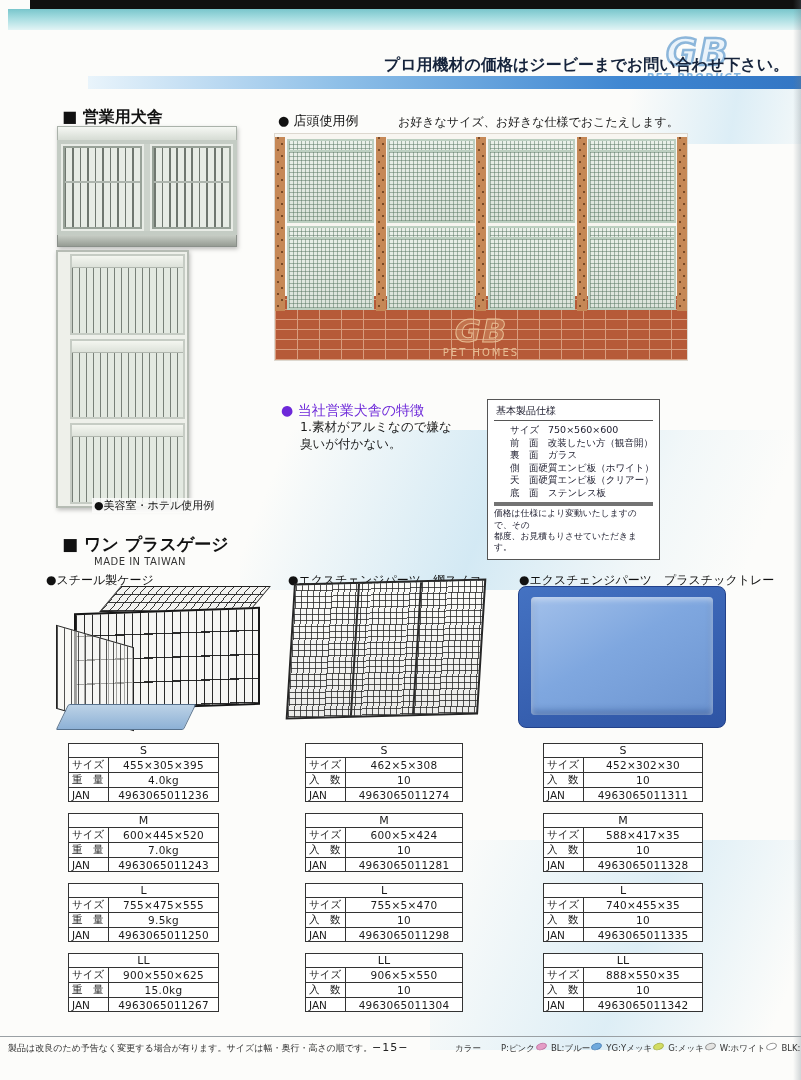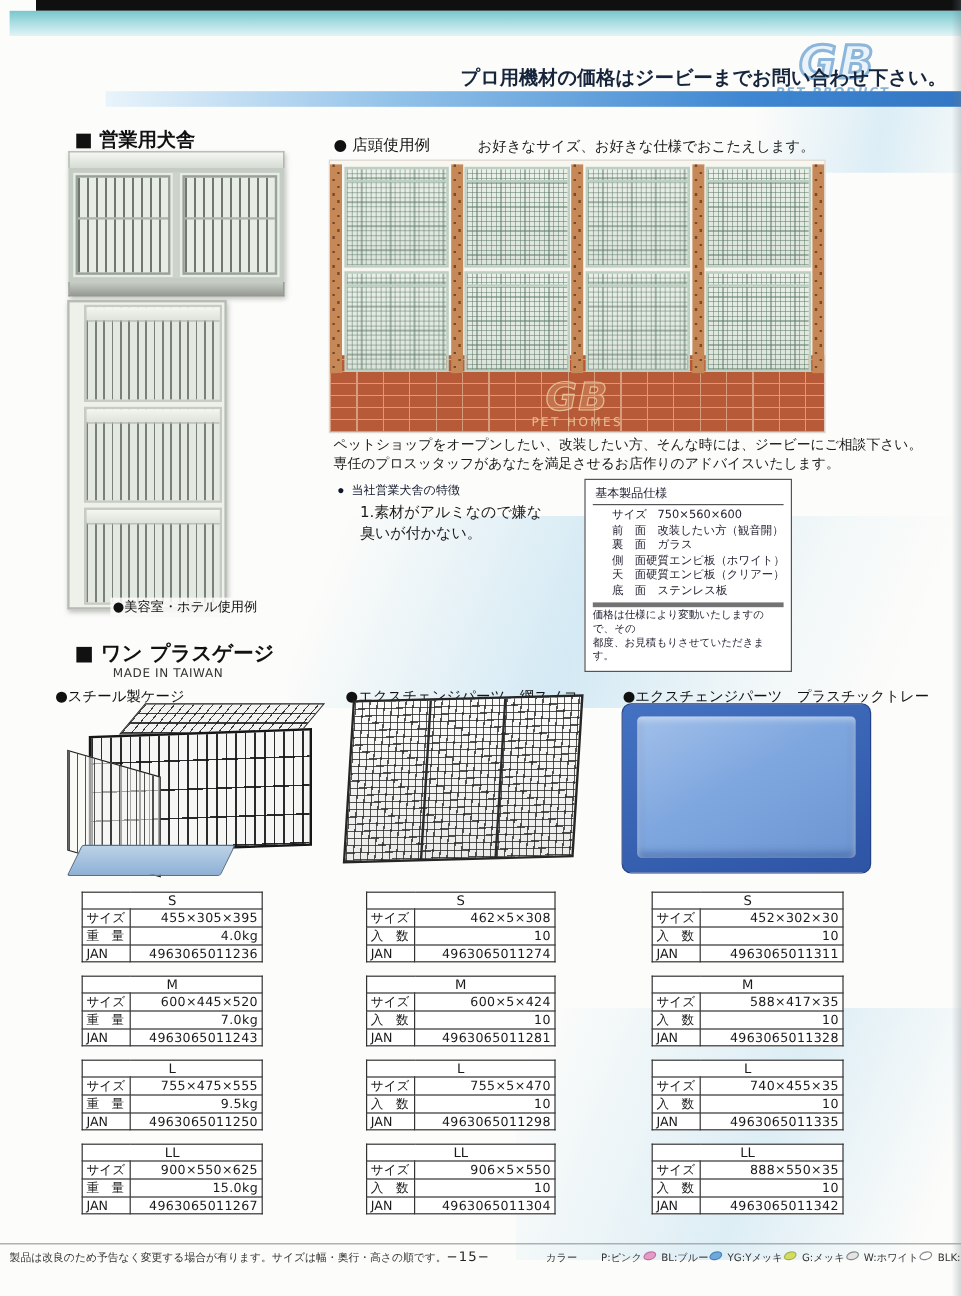--- a/index.html
+++ b/index.html
@@ -27,21 +27,21 @@
   .wash3 { left:630px; top:89px; right:0; height:55px;
     background:linear-gradient(100deg,rgba(160,210,238,0) 0%,rgba(160,210,238,.35) 60%,rgba(160,210,238,.1) 100%); }
   .edge-shade { position:absolute; right:0; top:0; width:8px; height:100%;
     background:linear-gradient(90deg,rgba(110,125,135,0) 0%,rgba(110,125,135,.30) 100%); }
 
   
   .h-kennel { position:absolute; left:62px; top:107px; font-size:16px; font-weight:bold; color:#111; }
   .store-line { position:absolute; left:278px; top:112px; font-size:13px; color:#111; }
   .store-caption { position:absolute; left:398px; top:114px; font-size:12px; color:#222; }
   .promo { position:absolute; left:278px; top:363px; font-size:11.5px; line-height:1.35; color:#1a1a1a; white-space:pre-line; font-weight:500; }
-  .feat-title { position:absolute; left:281px; top:402px; font-size:10px; color:#0f172a;font-family:Liberation Mono, monospace; }
+  .feat-title { position:absolute; left:281px; top:402px; font-size:14px; color:#6d28d9; }
   .feat-item1 { position:absolute; left:300px; top:419px; font-size:12.5px; line-height:1.35; color:#1a1a1a; white-space:pre-line; }
   .feat-item2 { position:absolute; left:300px; top:462px; font-size:12.5px; line-height:1.35; color:#1a1a1a; white-space:pre-line; }
   .salon-caption { position:absolute; left:92px; top:498px; font-size:11px; color:#111; background:rgba(252,252,250,.85); padding:0 2px; }
   .h-wan { position:absolute; left:62px; top:533px; font-size:17px; font-weight:bold; color:#111; }
   .origin { position:absolute; left:63px; top:556px; font-size:10px; color:#333; letter-spacing:.5px;margin-left:31px; }
   .plabel { position:absolute; font-size:12px; color:#111; }
   .plabel-steel { left:46px; top:572px; }
   .plabel-mesh { left:288px; top:572px; }
   .plabel-tray { left:519px; top:572px; }
 
@@ -124,21 +124,21 @@
     box-shadow:inset 0 2px 6px rgba(255,255,255,.55), inset 0 -4px 7px rgba(25,55,120,.45); }
 
   
   .tables-col { position:absolute; top:743px; display:flex; flex-direction:column; gap:11px; }
   .col0 { left:68px; width:151px; } .col1 { left:305px; width:158px; } .col2 { left:543px; width:160px; }
   table.spec-table { width:100%; border-collapse:collapse; background:#fff; }
   table.spec-table th, table.spec-table td { border:1px solid #333; font-weight:normal;
     font-size:10.5px; color:#1a1a1a; height:14px; padding:0 3px; }
   table.spec-table th { text-align:center; font-size:11px; }
   td.lbl { width:40px; text-align:left; white-space:nowrap; }
-  td.val { text-align:right; letter-spacing:.3px; }
+  td.val { text-align:center; letter-spacing:.3px; }
 
   
   .foot-rule { position:absolute; left:0; right:0; top:1036px; border-top:1px solid #9aa0a4; }
   .foot-note { position:absolute; left:8px; top:1042px; font-size:9px; color:#333; }
   .foot-page { position:absolute; left:372px; top:1041px; font-size:11px; color:#222; letter-spacing:1px; }
   .color-legend { position:absolute; left:455px; top:1043px; right:10px; font-size:8.5px; color:#333;
     display:flex; align-items:center; gap:20px; white-space:nowrap; }
   .color-item { display:inline-flex; align-items:flex-start; gap:1px; }
   .swatch { display:inline-block; width:11px; height:7px; border-radius:50%; border:1px solid #888;
     transform:rotate(-18deg); }
@@ -202,22 +202,20 @@
         <div class="cell" style="grid-area: 1 / 4;"></div>
         <div class="cell" style="grid-area: 1 / 6;"></div>
         <div class="cell" style="grid-area: 1 / 8;"></div>
         <div class="cell" style="grid-area: 2 / 2;"></div>
         <div class="cell" style="grid-area: 2 / 4;"></div>
         <div class="cell" style="grid-area: 2 / 6;"></div>
         <div class="cell" style="grid-area: 2 / 8;"></div>
       </div>
   </div>
 
-  <div class="promo">ペットショップをオープンしたい、改装したい方、そんな時には、ジービーにご相談下さい。
-専任のプロスッタッフがあなたを満足させるお店作りのアドバイスいたします。</div>
 
   <div class="feat-title">● 当社営業犬舎の特徴</div>
   <div class="feat-item1">1.素材がアルミなので嫌な
 臭いが付かない。</div>
 
   <div class="spec-box">
     <div class="spec-title">基本製品仕様</div>
     <div>
         <div class="spec-row">
           <span class="spec-lbl">サイズ</span>

